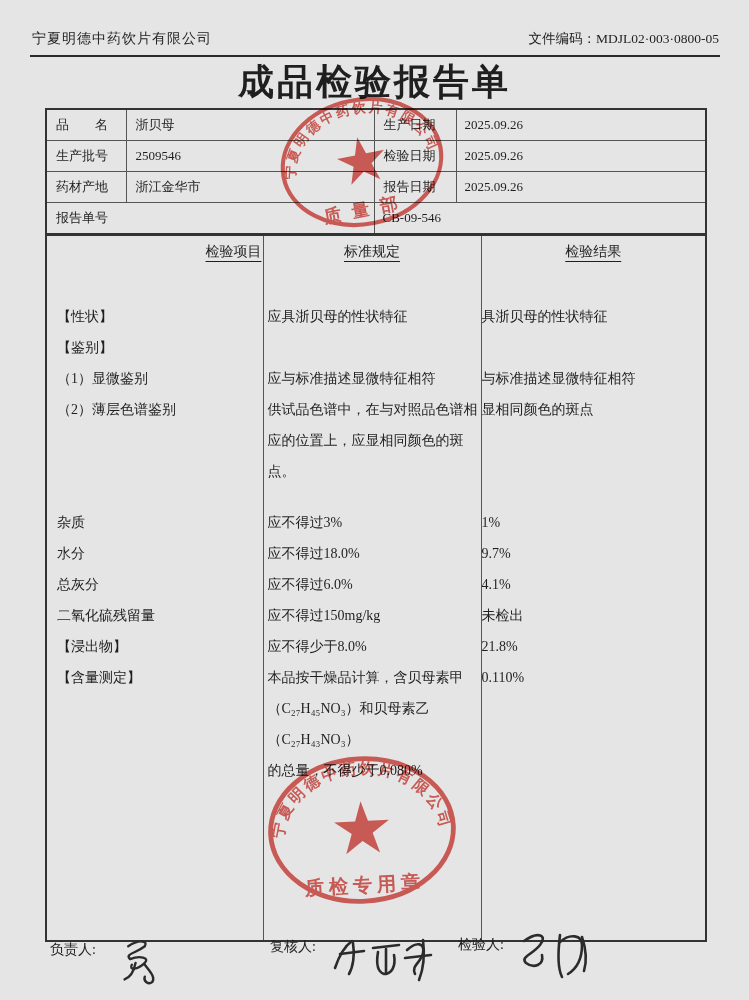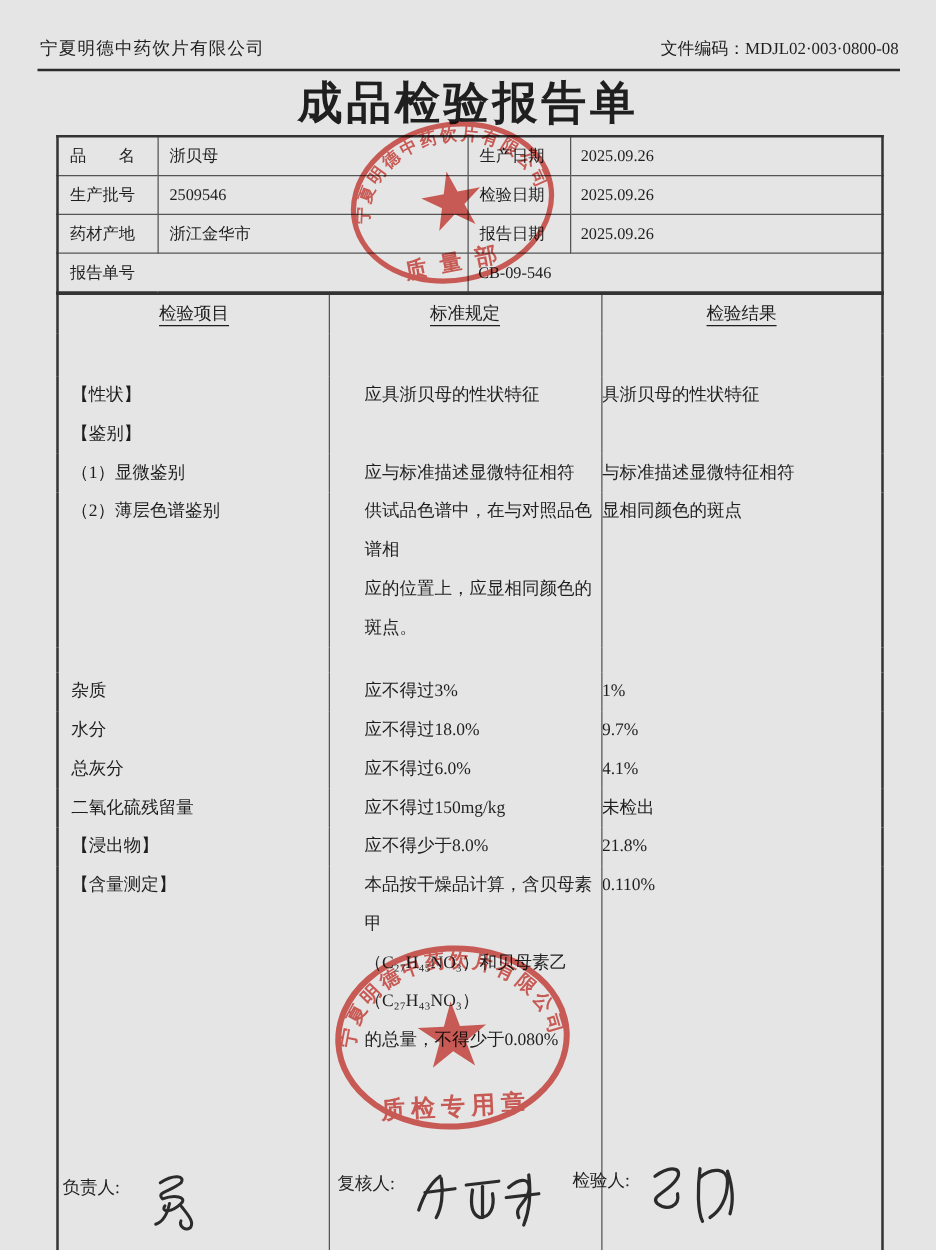--- a/index.html
+++ b/index.html
@@ -18,24 +18,24 @@
   table{border-collapse:collapse;table-layout:fixed;width:660px;}
   
   .info{border:2px solid #333;}
   .info td{border:1px solid #555;font-size:13px;line-height:30px;height:30px;
            padding:0 0 0 9px;white-space:nowrap;overflow:hidden;}
   .info td.val2{padding-left:8px;}
   
   .main{border:2px solid #333;margin-top:-1px;}
   .main th{font-size:14px;font-weight:normal;height:29px;line-height:29px;
            text-decoration:underline;text-underline-offset:5px;}
-  .main th.h1{text-align:center;padding-left:2px;}
+  .main th.h1{text-align:right;padding-left:2px;}
   .main td{font-size:14px;line-height:31px;vertical-align:top;padding:0;overflow:hidden;}
   .main td.c1{border-right:1px solid #555;padding-left:10px;}
-  .main td.c2{border-right:1px solid #555;padding-left:28px;margin-top:42px;}
+  .main td.c2{border-right:1px solid #555;padding-left:4px;margin-top:42px;}
   .main td.c3{}
   tr.sp1{height:34px;} tr.sp2{height:20px;} tr.sp3{height:155px;}
   tr.line{height:31px;} tr.line2{height:62px;} tr.line3{height:93px;}
   
   .sig-label{position:absolute;font-size:14px;}
   .sig{position:absolute;color:#2b2b2b;}
   .sig path{fill:none;stroke:#2b2b2b;stroke-width:2.6;stroke-linecap:round;stroke-linejoin:round;}
   
   .stamp{position:absolute;color:var(--stamp,#d8423a);opacity:0.82;mix-blend-mode:multiply;}
   .stamp ellipse{fill:none;stroke:currentColor;}
@@ -43,21 +43,21 @@
   .stamp polygon{fill:currentColor;}
   .stamp-top{left:278px;top:86px;transform:rotate(-11deg);}
   .stamp-bottom{left:263px;top:753px;transform:rotate(-3deg);}
 </style>
 </head>
 <body>
 
 <div class="page">
 
   <div class="hdr-left">宁夏明德中药饮片有限公司</div>
-  <div class="hdr-right"><span>文件编码：</span><span>MDJL02·003·0800-08</span></div>
+  <div class="hdr-right"><span>文件编码：</span><span>MDJL02·003·0800-05</span></div>
   <div class="hdr-rule"></div>
   <h1 class="title">成品检验报告单</h1>
 
   <div class="tables">
 
     <table class="info">
       <colgroup>
           <col style="width:80px">
           <col style="width:248px">
           <col style="width:82px">

